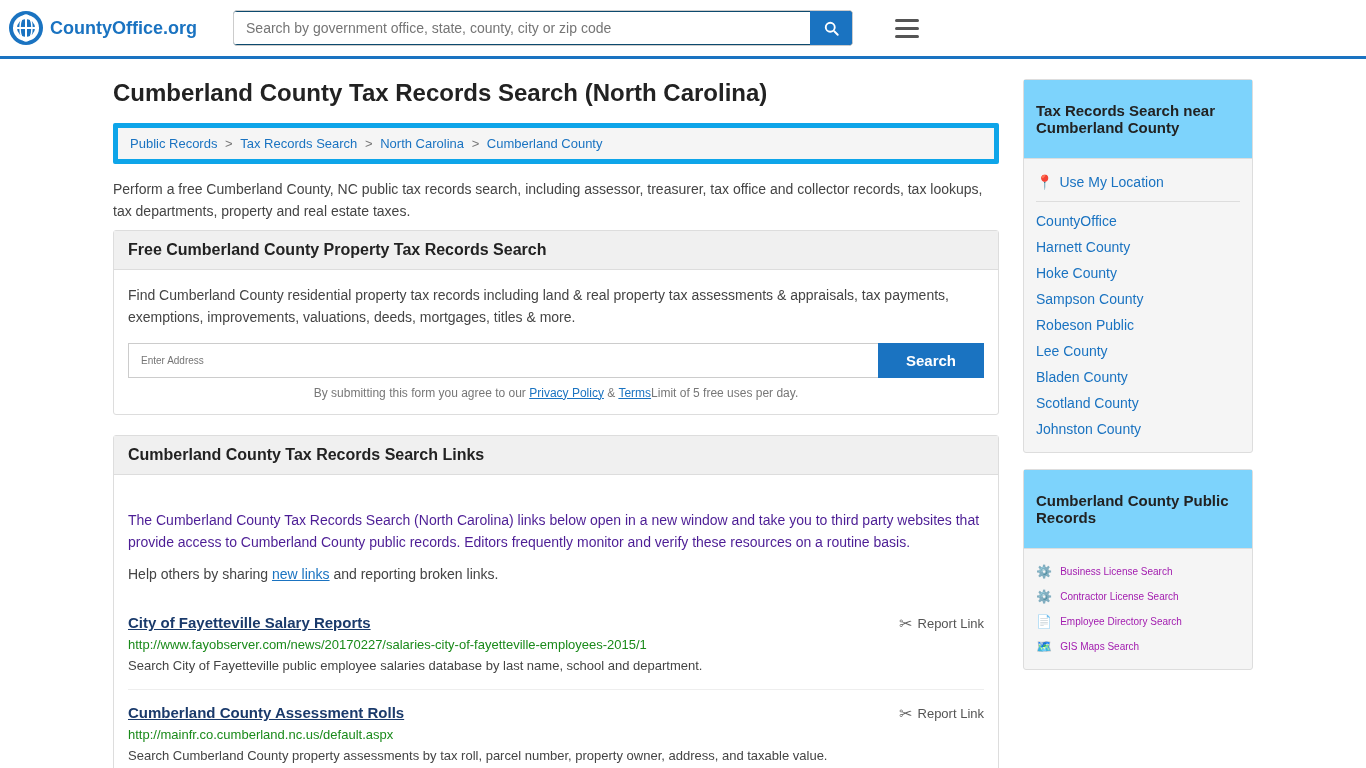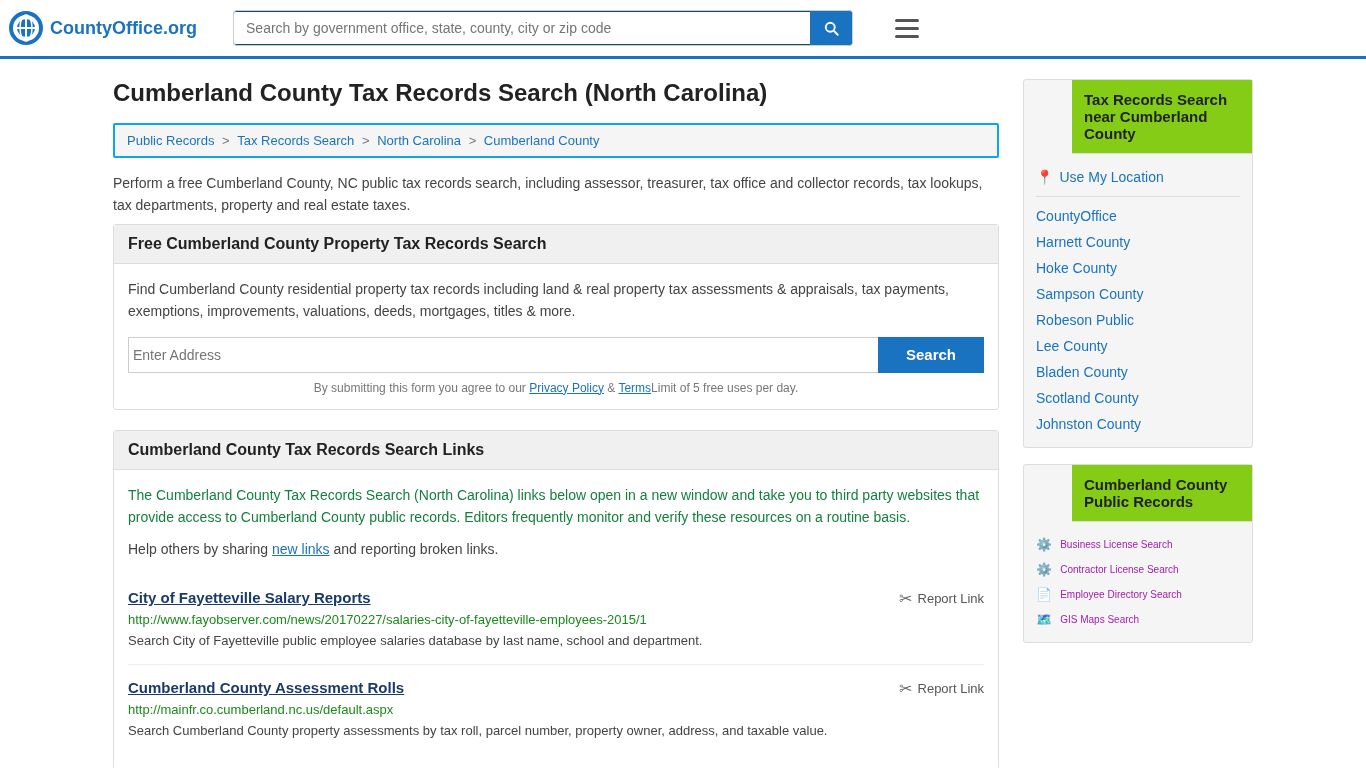--- a/index.html
+++ b/index.html
@@ -90,21 +90,21 @@
     #page-title {
       font-size: 24px;
       font-weight: bold;
       color: #222;
       margin-bottom: 16px;
     }
 
     
     #breadcrumb {
       background: #f5f5f5;
-      border: 2px solid #0ea5e9;
+      border: 5px solid #0ea5e9;
       padding: 8px 12px;
       font-size: 13px;
       margin-bottom: 14px;
       border-radius: 2px;
     }
     #breadcrumb a { color: #1a73c1; text-decoration: none; }
     #breadcrumb span { color: #777; margin: 0 4px; }
 
     
     #intro-text { font-size: 14px; line-height: 1.6; color: #444; margin-bottom: 7px; }
@@ -125,39 +125,39 @@
     }
     .section-body { padding: 14px; }
     .section-body p { font-size: 14px; line-height: 1.6; color: #444; margin-bottom: 14px; }
 
     
     #address-form { display: flex; gap: 0; margin-bottom: 8px; }
     #address-input {
       flex: 1;
       border: 1px solid #ccc;
       border-right: none;
-      padding: 9px 4px;
-      font-size: 14px;
+      padding: 9px 12px;
+      font-size: 10px;
       outline: none;
       color: #555;
     }
     #search-button {
       background: #1a73c1;
       color: #fff;
       border: none;
       padding: 9px 28px;
       font-size: 15px;
       font-weight: bold;
       cursor: pointer;
     }
     #form-disclaimer { font-size: 12px; color: #777; text-align: center; }
     #form-disclaimer a { color: #1a73c1; }
 
     
-    #links-description { font-size: 14px; line-height: 1.6; color: #15803d; margin-bottom: 10px; }
+    #links-description { font-size: 14px; line-height: 1.6; color: #4c1d95; margin-bottom: 10px; margin-top: 20px; }
     #share-links { font-size: 14px; color: #444; margin-bottom: 14px; }
     #share-links a { color: #1a73c1; text-decoration: underline; }
 
     
     .record-item {
       padding: 14px 0;
       border-bottom: 1px solid #eee;
     }
     .record-item:last-child { border-bottom: none; }
     .record-item-header {
@@ -188,27 +188,26 @@
     .record-desc { font-size: 13px; color: #444; line-height: 1.5; }
 
     
     .sidebar-section {
       background: #f5f5f5;
       border: 1px solid #ddd;
       border-radius: 3px;
       margin-bottom: 16px;
     }
     .sidebar-section-header {
-      background: #84cc16;
-      padding: 11px 12px;
+      background: #7dd3fc;
+      padding: 22px 12px;
       font-size: 15px;
       font-weight: bold;
       color: #222;
       border-bottom: 1px solid #ddd;
-      margin-left: 48px;
     }
     .sidebar-section-body { padding: 10px 12px; }
     .sidebar-item {
       padding: 5px 0;
       display: flex;
       align-items: center;
       gap: 6px;
     }
     .sidebar-item a {
       color: #1a73c1;

